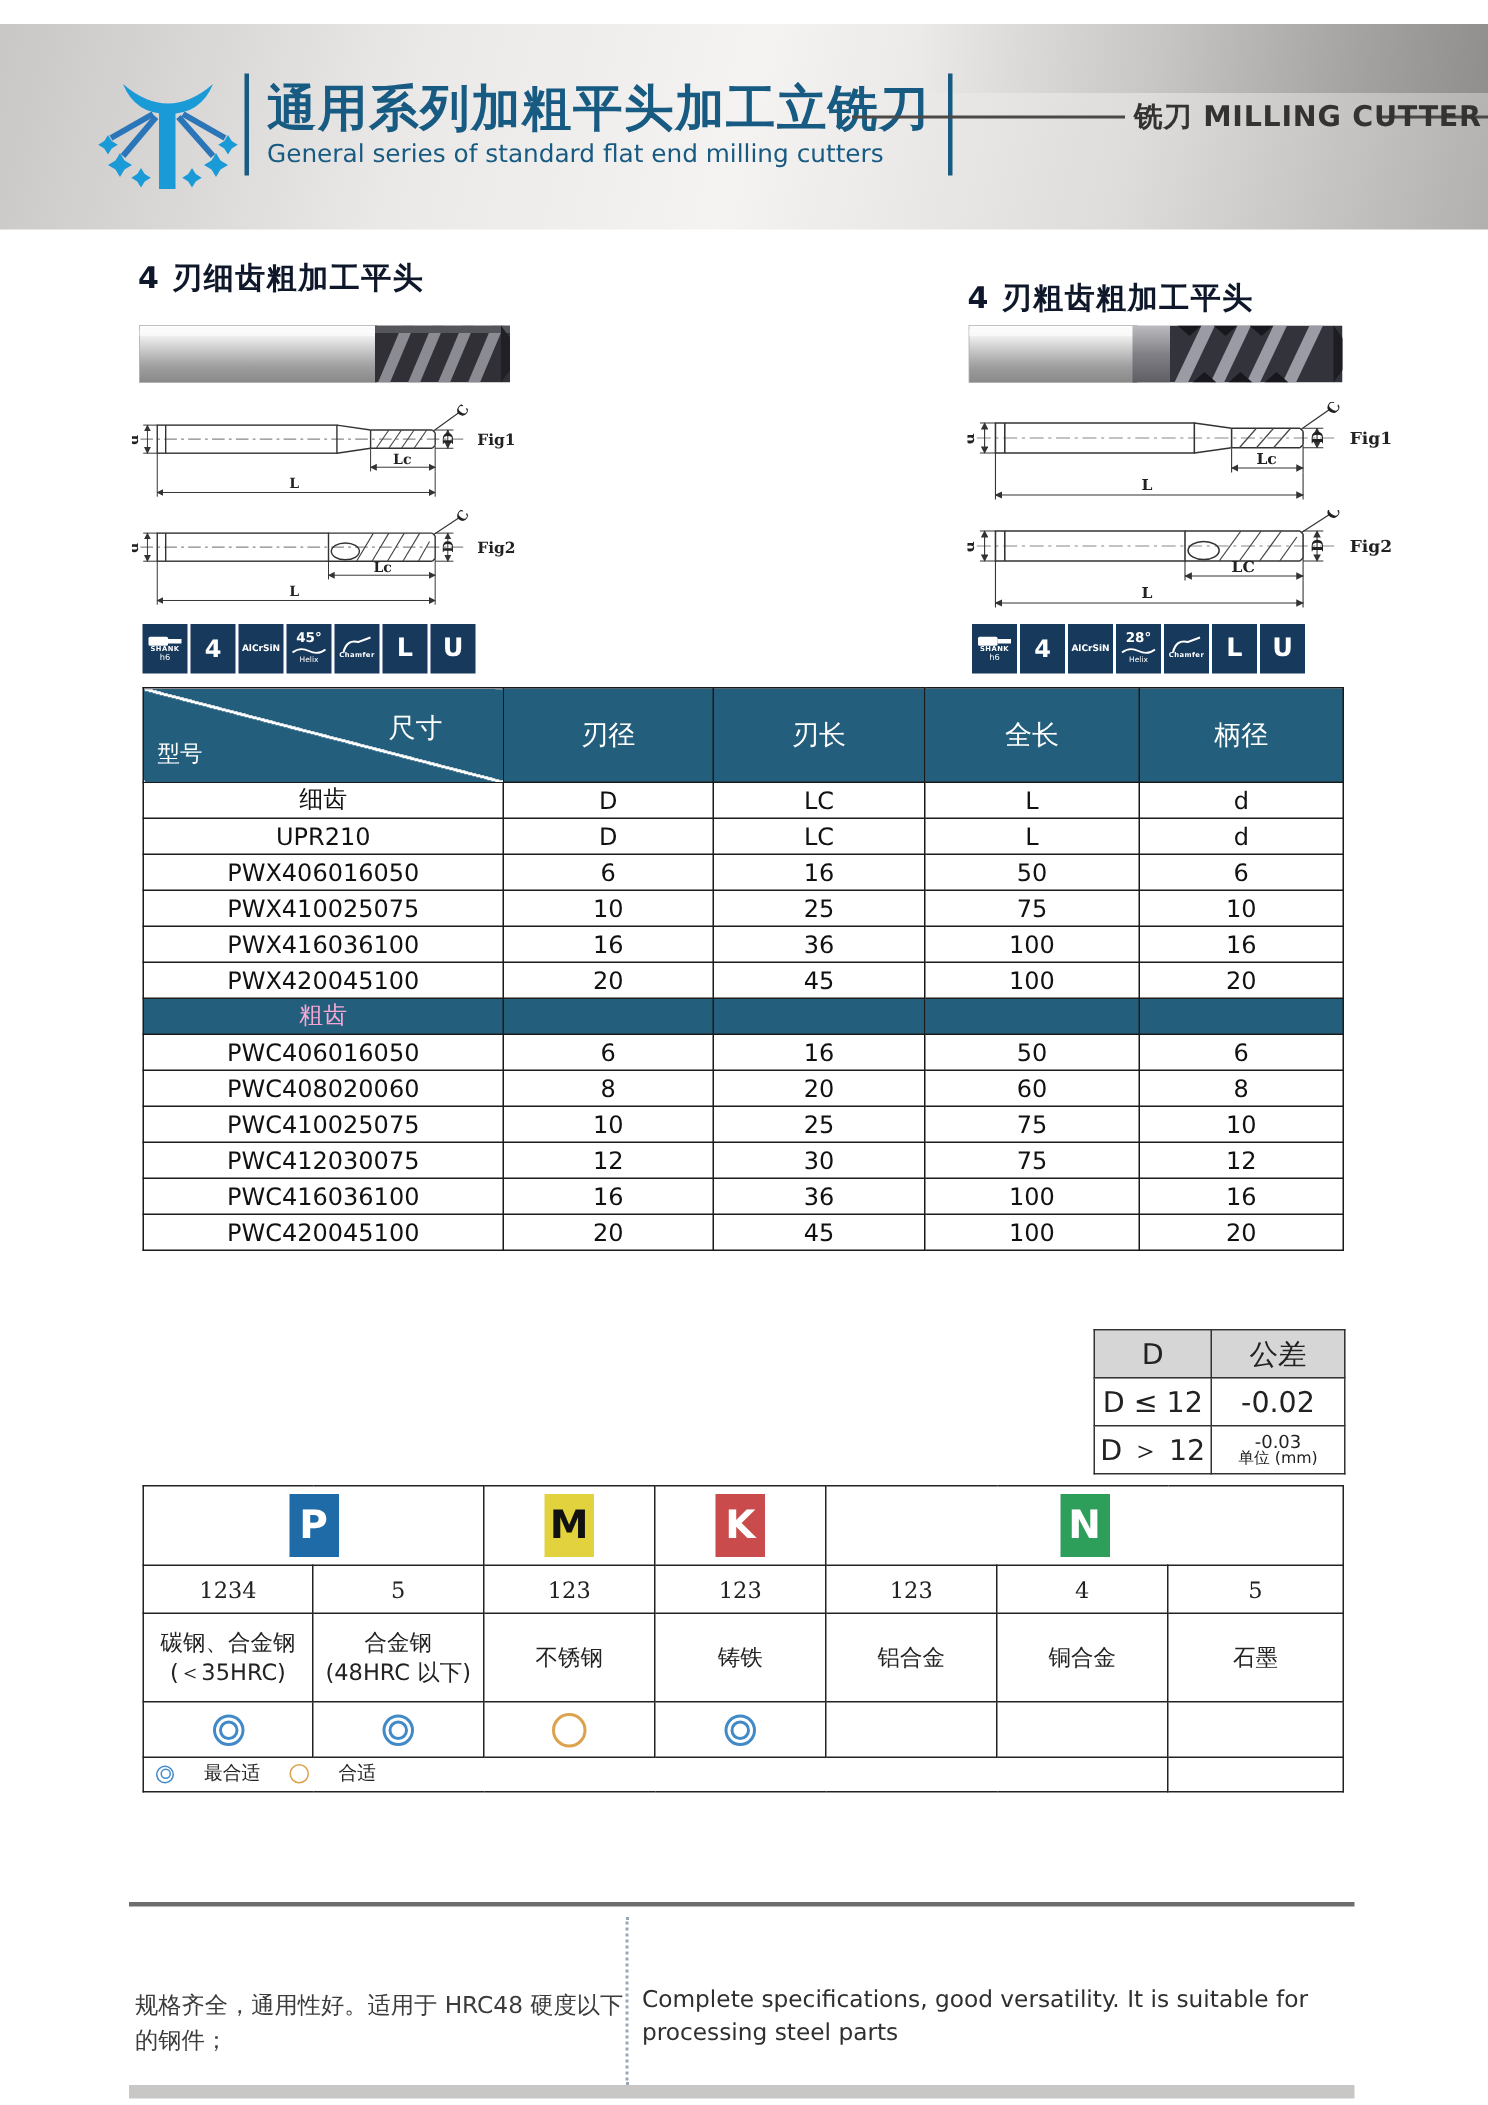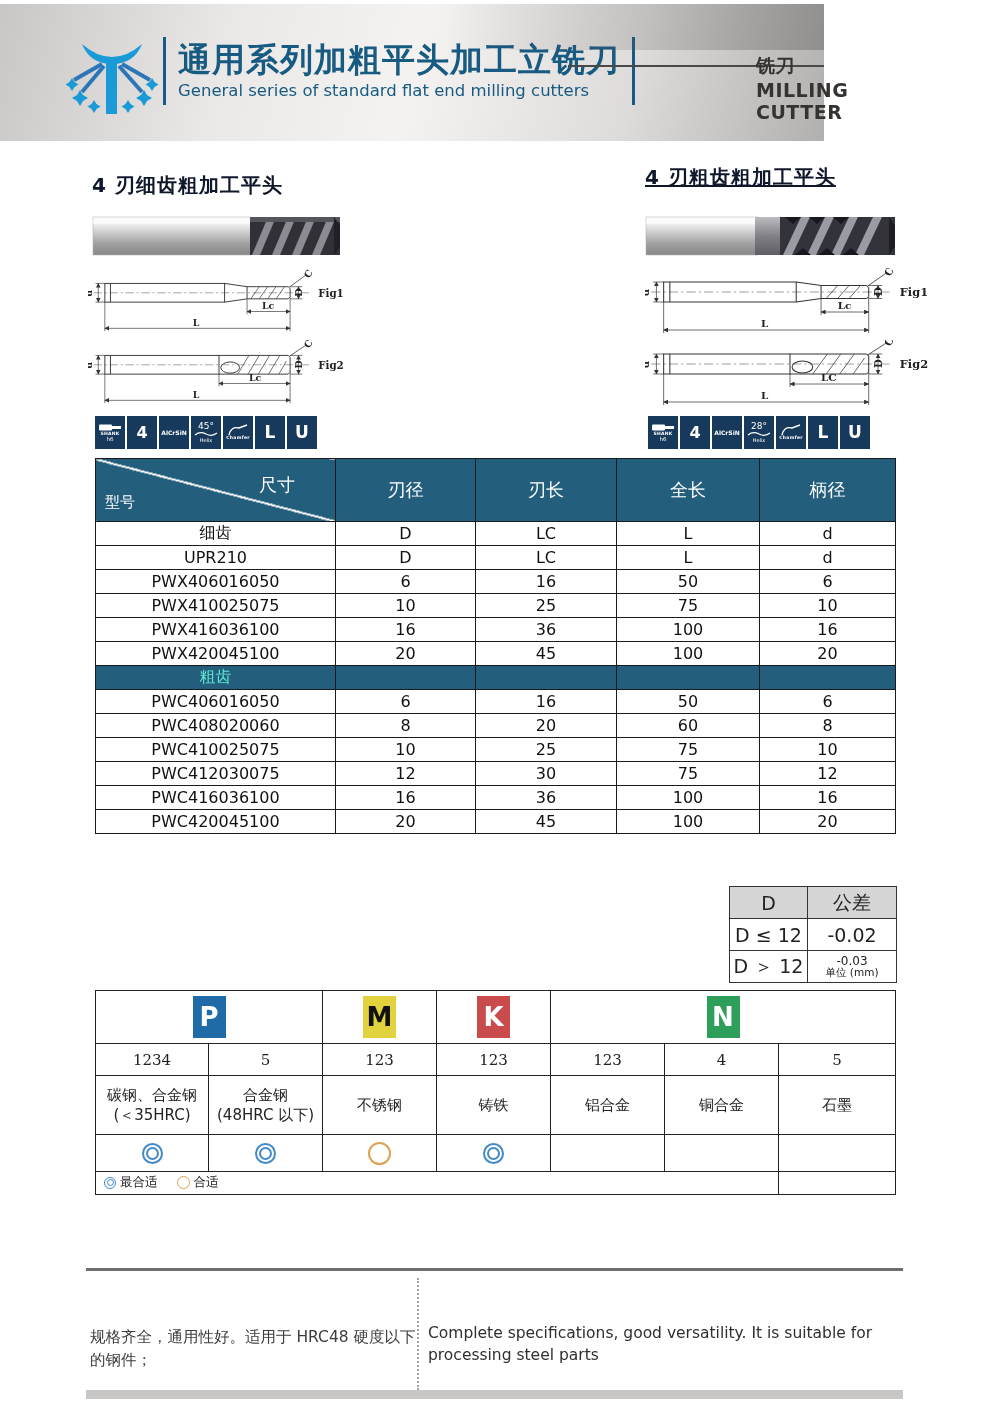--- a/index.html
+++ b/index.html
@@ -1,20 +1,20 @@
 <!DOCTYPE html>
 <html style="--accent-teal: #245e7d; --badge-navy: #17395c; --title-blue: #175a82; --p-blue: #1e6ba8; --m-yellow: #e2d23e; --k-red: #c94b4b; --n-green: #2e9e5b; --best-blue: #4189c7; --good-orange: #dda24e;"><head>
 <meta charset="utf-8">
 <style>
   html,body{margin:0;padding:0;background:#fff;}
   .page{position:relative;width:992px;height:1403px;background:#fff;overflow:hidden;
         font-family:"DejaVu Sans","Liberation Sans",sans-serif;color:#1a1a1a;}
 
   
-  .hdr{position:absolute;left:0;top:4px;width:824px;height:137px;
+  .hdr{position:absolute;left:0;top:16px;width:992px;height:137px;
        background:linear-gradient(104deg,#c9c7c5 0%,#ebe9e7 28%,#f4f3f1 50%,#dedcda 76%,#b2b0ae 100%);}
   .hdr::after{content:"";position:absolute;right:0;top:0;width:380px;height:46px;
        background:linear-gradient(to left,rgba(84,82,80,.38),rgba(84,82,80,0));}
   .hdr-leftline{position:absolute;left:0;top:60px;width:46px;height:2px;background:#59575
 
 5;}
   .logo{position:absolute;left:64px;top:26px;}
   .title-wrap{position:absolute;left:163px;top:33px;height:68px;
        border-left:3px solid var(--title-blue,#175a82);border-right:3px solid var(--title-blue,#175a82);
        padding:0 12px;display:flex;flex-direction:column;justify-content:center;}
@@ -31,37 +31,37 @@
   .fig-text{font-family:"DejaVu Serif","Liberation Serif",serif;font-weight:bold;fill:#222;}
 
   
   .strip{position:absolute;display:flex;gap:2px;}
   .tile{width:30px;height:33px;background:var(--badge-navy,#17395c);color:#fff;
         display:flex;flex-direction:column;align-items:center;justify-content:center;line-height:1;overflow:hidden;}
   .tile .t1{font-size:6px;font-weight:bold;}
   .tile .t2{font-size:5px;margin-top:1px;}
   .tile.big .t1{font-size:17px;font-weight:900;}
   .tile.num .t1{font-size:16px;font-weight:900;}
-  .tile.helix .t1{font-size:9px;font-weight:normal;}
+  .tile.helix .t1{font-size:9px;font-weight:bold;}
   .tile.helix .t2{font-size:5px;}
   .tile.small .t1{font-size:4.5px;letter-spacing:.3px;}
   .tile.small .t2{font-size:5.5px;}
   .tile svg{display:block;}
 
   
   .spec{position:absolute;left:95px;top:458px;width:800px;border-collapse:collapse;table-layout:fixed;}
   .spec td,.spec th{border:1px solid #1a1a1a;text-align:center;padding:0;font-weight:normal;}
   .spec thead th{background:var(--accent-teal,#245e7d);color:#fff;font-size:18px;height:62px;}
   .spec td{font-size:16px;height:23px;color:#111;}
   .spec .corner{position:relative;
       background-image:linear-gradient(to top right,transparent calc(50% - 1px),#fff calc(50% - 1px),#fff calc(50% + 1px),transparent calc(50% + 1px)),
                        linear-gradient(var(--accent-teal,#245e7d),var(--accent-teal,#245e7d));}
   .spec .corner .c-model{position:absolute;left:9px;bottom:9px;font-size:15px;}
   .spec .corner .c-size{position:absolute;right:40px;top:14px;font-size:18px;}
-  .spec tr.band td{background:var(--accent-teal,#245e7d);color:#5eead4;font-size:16px;}
+  .spec tr.band td{background:var(--accent-teal,#245e7d);color:#f9a8d4;font-size:16px;}
 
   
   .tol{position:absolute;left:729px;top:886px;width:167px;border-collapse:collapse;table-layout:fixed;}
   .tol td{border:1.5px solid #333;text-align:center;font-size:19px;color:#222;}
   .tol .th{background:#d6d6d6;height:29px;}
   .tol .r{height:29px;}
   .tol .note-cell{line-height:1;}
   .tol .note-main{font-size:12px;}
   .tol .note-sub{font-size:10.5px;}
 
@@ -72,21 +72,21 @@
   .mat .row-grade td{height:29px;font-size:15px;font-family:"DejaVu Serif","Liberation Serif",serif;}
   .mat .row-name td{height:56px;font-size:15px;line-height:20px;}
   .mat .row-circ td{height:34px;}
   .mat .row-leg td{height:20px;}
   .badge{display:inline-block;width:33px;height:42px;line-height:42px;font-size:26px;font-weight:bold;color:#fff;}
   .badge.m{color:#111;}
   .circ{display:inline-block;border-radius:50%;vertical-align:middle;position:relative;}
   .c-best{width:17px;height:17px;border:2px solid var(--best-blue,#4189c7);}
   .c-best::after{content:"";position:absolute;inset:2px;border:2px solid var(--best-blue,#4189c7);border-radius:50%;}
   .c-good{width:19px;height:19px;border:2px solid var(--good-orange,#dda24e);}
-  .leg-item{display:inline-flex;align-items:center;gap:4px;margin-right:14px;font-size:12.5px;}
+  .leg-item{display:inline-flex;align-items:center;gap:20px;margin-right:14px;font-size:12.5px;}
   .leg-item .c-best{width:10px;height:10px;border-width:1.5px;}
   .leg-item .c-best::after{inset:1.5px;border-width:1.5px;}
   .leg-item .c-good{width:11px;height:11px;border-width:1.5px;}
   .row-leg td{text-align:left;padding-left:8px;}
 
   
   .f-rule-top{position:absolute;left:86px;top:1268px;width:817px;height:3px;background:#706e6c;}
   .f-rule-bot{position:absolute;left:86px;top:1390px;width:817px;height:9px;background:#c9c7c5;}
   .f-zh{position:absolute;left:90px;top:1281px;width:328px;font-size:15.5px;line-height:22.5px;color:#3c3c3c;white-space:pre-wrap;}
   .f-en{position:absolute;left:428px;top:1280px;width:478px;font-size:15.5px;line-height:21.5px;color:#2f2f2f;white-space:pre-wrap;}
@@ -120,21 +120,21 @@
     <div class="title-wrap">
       <div class="title-zh">通用系列加粗平头加工立铣刀</div>
       <div class="title-en">General series of standard flat end milling cutters</div>
     </div>
     <div class="corner-line-l"></div>
     <div class="corner-line-r"></div>
     <div class="corner-label">铣刀 MILLING CUTTER</div>
   </div>
 
   <div class="sec-title" style="left:92px;top:172px;">4 刃细齿粗加工平头</div>
-  <div class="sec-title" style="left:645px;top:164px;text-decoration:underline;">4 刃粗齿粗加工平头</div>
+  <div class="sec-title" style="left:645px;top:185px;">4 刃粗齿粗加工平头</div>
 
   <svg class="photo" style="left:92px;top:210px;" width="250" height="52" viewBox="0 0 250 52">
     <defs>
       <linearGradient id="pg1" x1="0" y1="0" x2="0" y2="1">
         <stop offset="0" stop-color="#ffffff"></stop>
           <stop offset=".18" stop-color="#f0f0f0"></stop>
         <stop offset=".45" stop-color="#c6c6c6"></stop>
           <stop offset=".72" stop-color="#9e9e9e"></stop>
         <stop offset="1" stop-color="#898989"></stop>
       </linearGradient>

